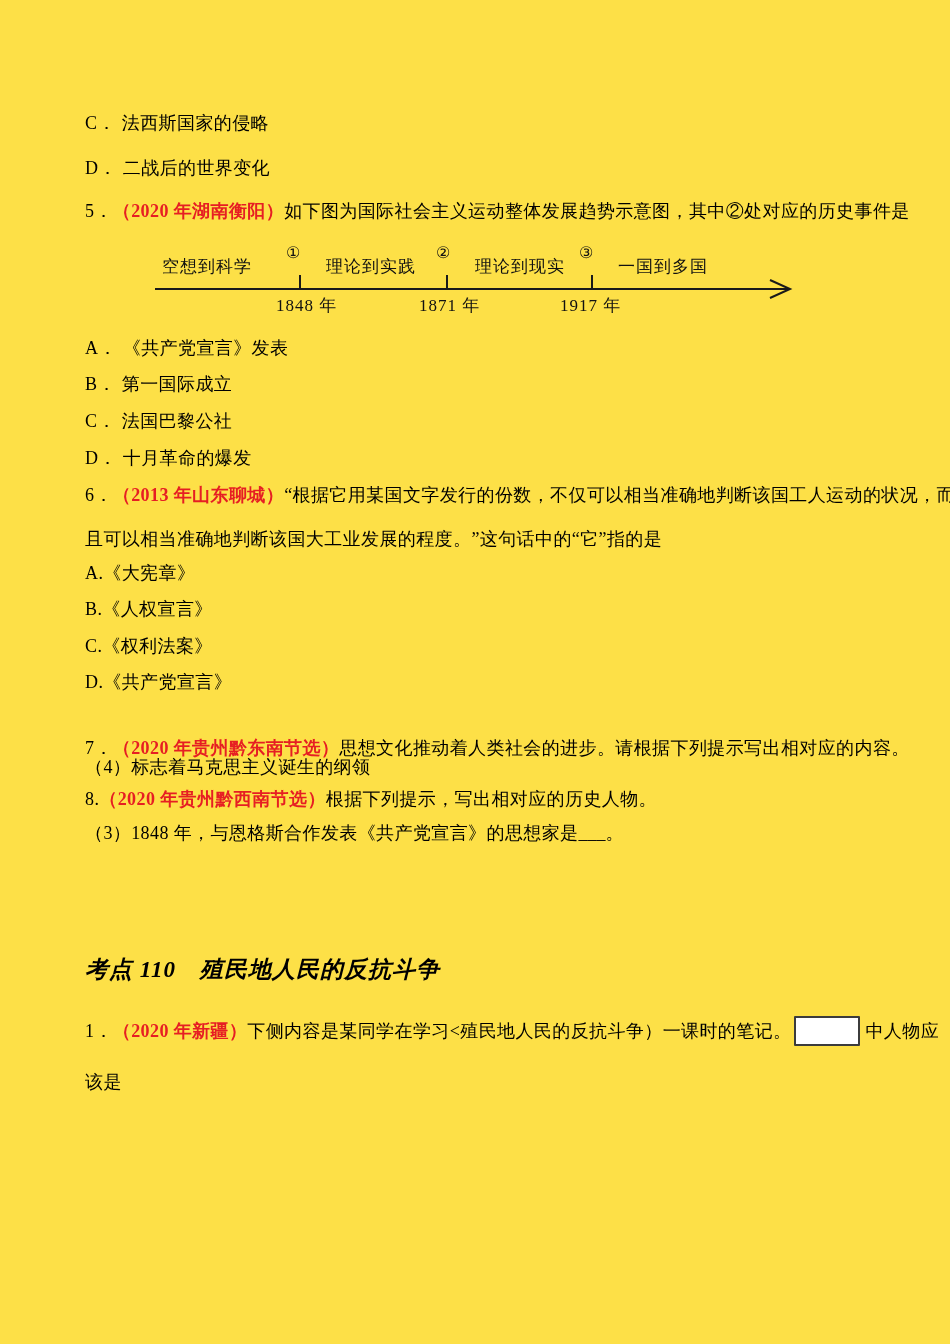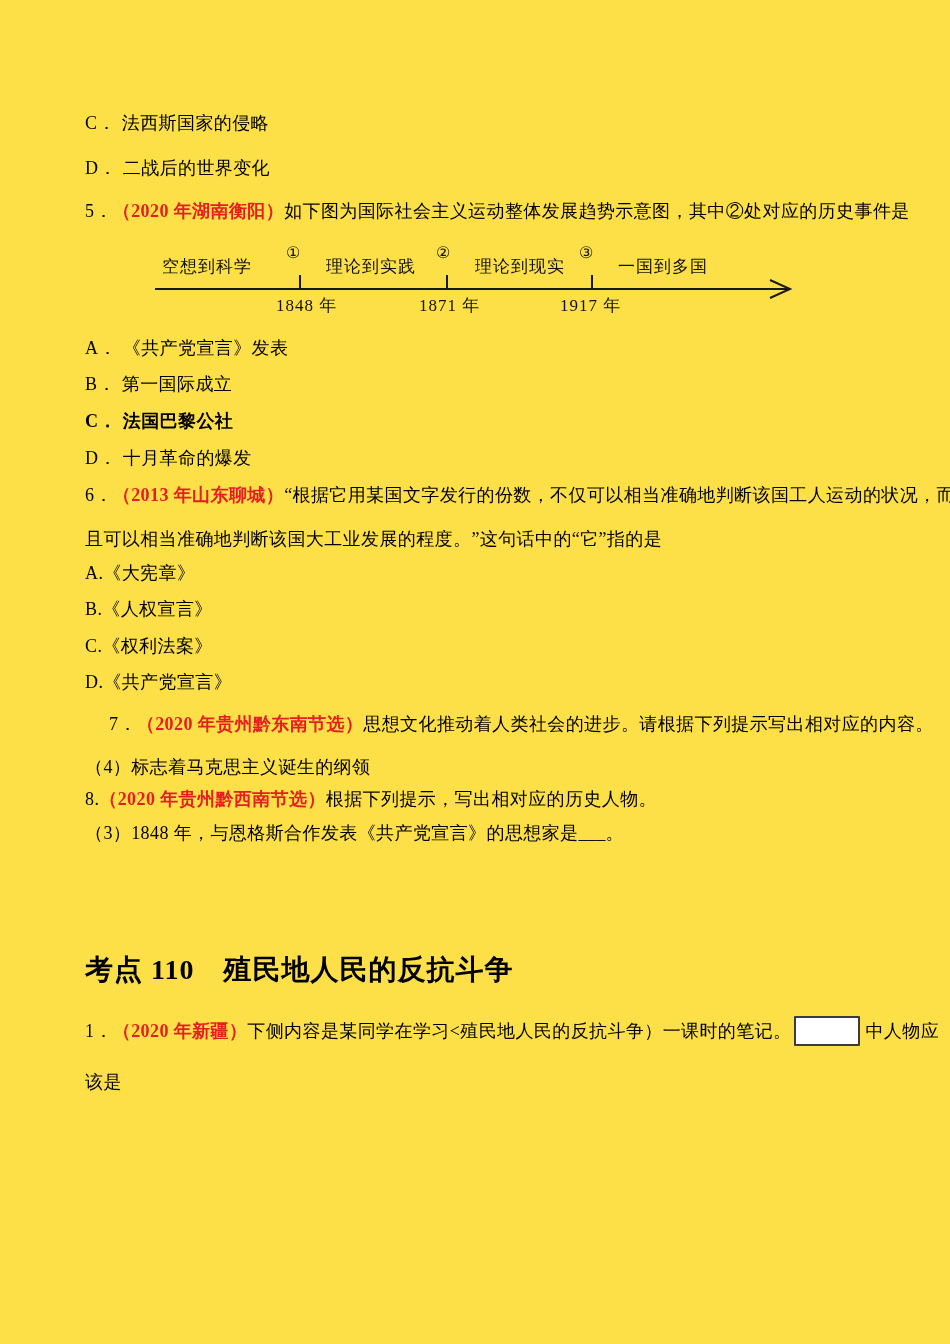--- a/index.html
+++ b/index.html
@@ -7,21 +7,21 @@
     position:relative; width:950px; height:1344px; background:#fde047;
     font-family:"Liberation Serif","DejaVu Serif",serif;
     color:#000; overflow:hidden;
   }
   .line {
     position:absolute; left:85px; white-space:nowrap;
     font-size:18px; line-height:24px; letter-spacing:0.4px;
   }
   .src { color:#e61e23; font-weight:bold; }
   .optlabel { margin-right:6px; }
-  .heading { font-size:28px; font-weight:bold; letter-spacing:1px; }
+  .heading { font-size:23px; font-weight:bold; letter-spacing:1px;font-style:italic; }
 
   
   .timeline { position:absolute; left:150px; top:243px; width:660px; height:78px; font-size:17px; }
   .timeline span { position:absolute; white-space:nowrap; letter-spacing:1px; color:#111; }
   .tl-stage { top:12px; }
   .tl-marker { top:0px; font-size:16px; }
   .tl-year { top:51px; letter-spacing:0.5px; }
   .tl-svg { position:absolute; left:0; top:0; }
 
   
@@ -31,29 +31,29 @@
     vertical-align:-9px; margin:0 5px 0 3px; background:#fff;
   }
   .blank { letter-spacing:0; }
 
   
   #pre-c   { top:111px; }
   #pre-d   { top:156px; }
   #q5      { top:199px; }
   #q5a     { top:336px;text-align:right; }
   #q5b     { top:372px; }
-  #q5c     { top:409px;font-weight:bold; }
+  #q5c     { top:409px; }
   #q5d     { top:446px; }
   #q6l1    { top:483px; }
   #q6l2    { top:527px; }
   #q6a     { top:561px; }
   #q6b     { top:597px; }
   #q6c     { top:634px; }
   #q6d     { top:670px; }
-  #q7      { top:712px;margin-left:24px; }
+  #q7      { top:736px; }
   #q7sub   { top:755px; }
   #q8      { top:787px; }
   #q8sub   { top:821px; }
   #heading { top:958px; }
   #q1l1    { top:1014px; line-height:34px; }
   #q1l2    { top:1070px; }
 </style>
 </head>
 <body>
 

